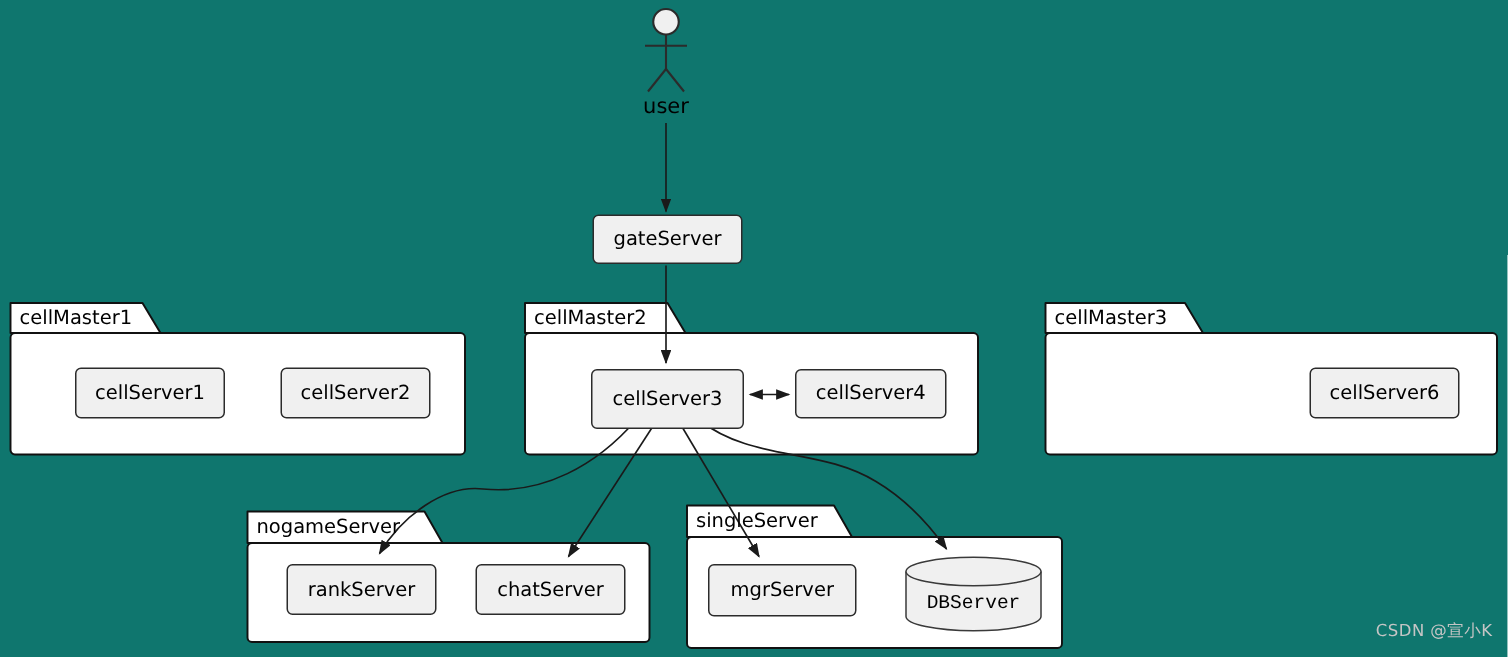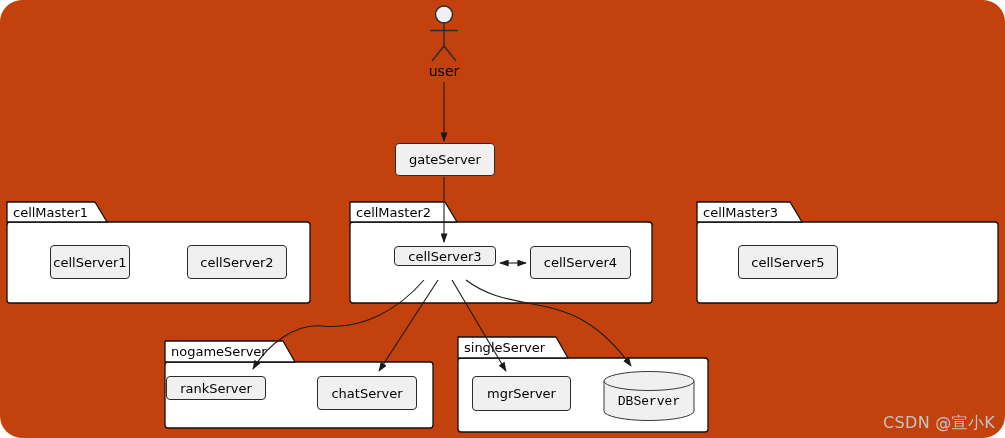--- a/index.html
+++ b/index.html
@@ -1,39 +1,39 @@
 <!DOCTYPE html>
 <html><head>
 <meta charset="utf-8">
 <style>
   html,body{margin:0;padding:0;background:#fff;}
   .canvas{
-    position:relative;width:1005px;height:438px;background:#c2410c;
-    font-family:"DejaVu Sans","Liberation Sans",sans-serif;overflow:hidden;border-radius:22px;
+    position:relative;width:1005px;height:438px;background:#0f766e;
+    font-family:"DejaVu Sans","Liberation Sans",sans-serif;overflow:hidden;
   }
   .layer{position:absolute;left:0;top:0;width:1005px;height:438px;}
   .node{
     position:absolute;display:flex;align-items:center;justify-content:center;
     background:#f0f0f0;border:1px solid #2b2b2b;border-radius:4px;
     font-size:13px;color:#000;box-sizing:border-box;white-space:nowrap;
   }
   .pkg-title{
     position:absolute;font-size:13px;font-weight:normal;color:#000;
     line-height:18px;white-space:nowrap;
   }
   .actor-label{
     position:absolute;left:416px;top:63px;width:56px;text-align:center;
     font-size:14px;color:#000;
   }
   .db-label{
     position:absolute;left:604px;top:394px;width:90px;text-align:center;
     font-size:13px;color:#000;white-space:nowrap;font-family:Liberation Mono, monospace;
   }
   .watermark{
-    position:absolute;right:10px;top:413px;font-size:16px;color:#c5c5c5;
+    position:absolute;right:10px;top:413px;font-size:11px;color:#c5c5c5;
     letter-spacing:0.3px;
   }
 </style>
 </head>
 <body>
 
 <div class="canvas">
 
   <svg class="layer" viewBox="0 0 1005 438">
     <defs>
@@ -92,26 +92,26 @@
   <div class="actor-label">user</div>
 
   <div class="node" style="left:395px;top:143px;width:100px;height:33px">gateServer</div>
 
   <div class="pkg-title" style="left:13px;top:204px">cellMaster1</div>
   <div class="pkg-title" style="left:356px;top:204px">cellMaster2</div>
   <div class="pkg-title" style="left:703px;top:204px">cellMaster3</div>
   <div class="pkg-title" style="left:171px;top:343px">nogameServer</div>
   <div class="pkg-title" style="left:464px;top:339px">singleServer</div>
 
-  <div class="node" style="left:50px;top:245px;width:80px;height:34px">cellServer1</div>
+  <div class="node" style="left:50px;top:245px;width:100px;height:34px">cellServer1</div>
   <div class="node" style="left:187px;top:245px;width:100px;height:34px">cellServer2</div>
-  <div class="node" style="left:394px;top:246px;width:102px;height:20px">cellServer3</div>
+  <div class="node" style="left:394px;top:246px;width:102px;height:40px">cellServer3</div>
   <div class="node" style="left:530px;top:246px;width:101px;height:33px">cellServer4</div>
-  <div class="node" style="left:738px;top:245px;width:100px;height:34px">cellServer5</div>
+  <div class="node" style="left:873px;top:245px;width:100px;height:34px">cellServer6</div>
 
-  <div class="node" style="left:166px;top:376px;width:100px;height:24px">rankServer</div>
+  <div class="node" style="left:191px;top:376px;width:100px;height:34px">rankServer</div>
   <div class="node" style="left:317px;top:376px;width:100px;height:34px">chatServer</div>
   <div class="node" style="left:472px;top:376px;width:99px;height:35px">mgrServer</div>
   <div class="db-label">DBServer</div>
 
   <div class="watermark">CSDN @宣小K</div>
 
 </div>
 
 </body></html>

